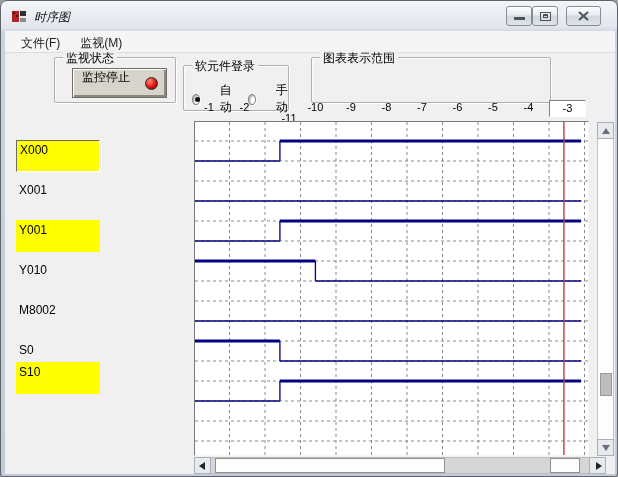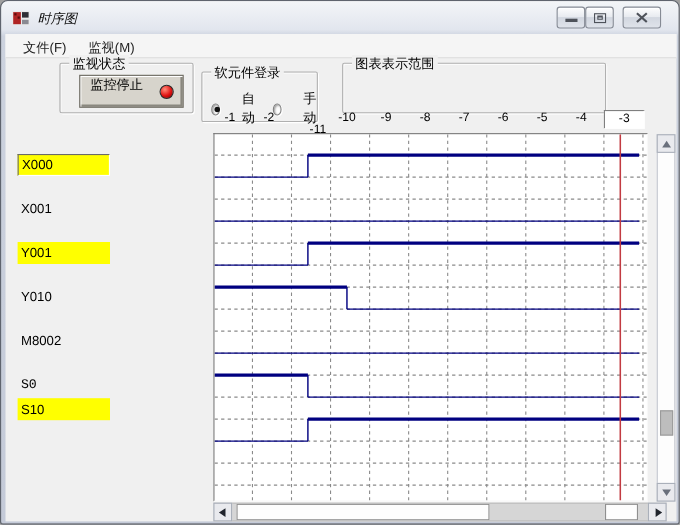--- a/index.html
+++ b/index.html
@@ -38,21 +38,21 @@
     font-size:12px;color:#000;display:flex;padding-left:9px;cursor:default;}
   .led{position:absolute;right:8px;top:8px;width:13px;height:13px;border-radius:50%;border:1px solid #2a2a2a;
     background:radial-gradient(circle at 35% 30%, #ff8070 5%, #e01212 55%, #7c0000 95%);}
   
   .axis-tick{position:absolute;top:0;width:28px;text-align:center;font-size:11px;color:#000;}
   .cursor-box{position:absolute;left:548px;top:99px;width:37px;height:17px;background:#fff;
     border:1px solid;border-color:#7f7f7f #ffffff #ffffff #7f7f7f;font-size:11px;text-align:center;padding-top:1px;}
   .plot{position:absolute;left:193px;top:120px;width:395px;height:335px;background:#fff;
     border:1px solid;border-color:#787878 #f8f8f8 #f8f8f8 #787878;}
   
-  .sig-label{position:absolute;left:15px;width:84px;height:20px;font-size:12px;color:#000;
+  .sig-label{position:absolute;left:15px;width:84px;height:32px;font-size:12px;color:#000;
     padding:3px 0 0 3px;cursor:default;}
   .sig-label.on{background:#ffff00;}
   .sig-label.focused{border:1px solid;border-color:#6a6a6a #ffffff #ffffff #6a6a6a;padding-top:2px;}
   
   .vsb{position:absolute;left:596px;top:121px;width:17px;height:334px;background:#fdfdfd;border:1px solid #c0c4cc;}
   .vsb .btn, .hsb .btn{position:absolute;background:#e9eaee;border:1px solid #aab0ba;}
   .vsb .btn{left:-1px;width:17px;height:17px;}
   .vsb .btn.up{top:-1px;} .vsb .btn.down{bottom:-1px;}
   .vsb .thumb{position:absolute;left:2px;top:250px;width:12px;height:23px;background:#bdbdbd;border:1px solid #9a9a9a;}
   .hsb{position:absolute;left:193px;top:456px;width:412px;height:17px;background:#d6d6d6;border:1px solid #bdbdbd;}
@@ -144,21 +144,21 @@
       <span class="axis-tick" style="left: 513.41px;">-4</span>
     </div>
   <div class="cursor-box">-3</div>
 
   <div>
       <div class="sig-label on focused" style="top: 139px;">X000</div>
       <div class="sig-label" style="top: 179px;">X001</div>
       <div class="sig-label on" style="top: 219px;">Y001</div>
       <div class="sig-label" style="top: 259px;">Y010</div>
       <div class="sig-label" style="top: 299px;">M8002</div>
-      <div class="sig-label" style="top: 339px; font-family: Liberation Mono, monospace;">S0</div>
+      <div class="sig-label" style="top: 339px;">S0</div>
       <div class="sig-label on" style="top: 361px;">S10</div>
     </div>
 
   <div class="plot">
     <svg id="chart-svg" width="393" height="333">
         <line x1="0" y1="19" x2="393" y2="19" stroke="#8a8a8a" stroke-width="1" stroke-dasharray="3,3"></line>
         <line x1="0" y1="39" x2="393" y2="39" stroke="#8a8a8a" stroke-width="1" stroke-dasharray="3,3"></line>
         <line x1="0" y1="59" x2="393" y2="59" stroke="#8a8a8a" stroke-width="1" stroke-dasharray="3,3"></line>
         <line x1="0" y1="79" x2="393" y2="79" stroke="#8a8a8a" stroke-width="1" stroke-dasharray="3,3"></line>
         <line x1="0" y1="99" x2="393" y2="99" stroke="#8a8a8a" stroke-width="1" stroke-dasharray="3,3"></line>

